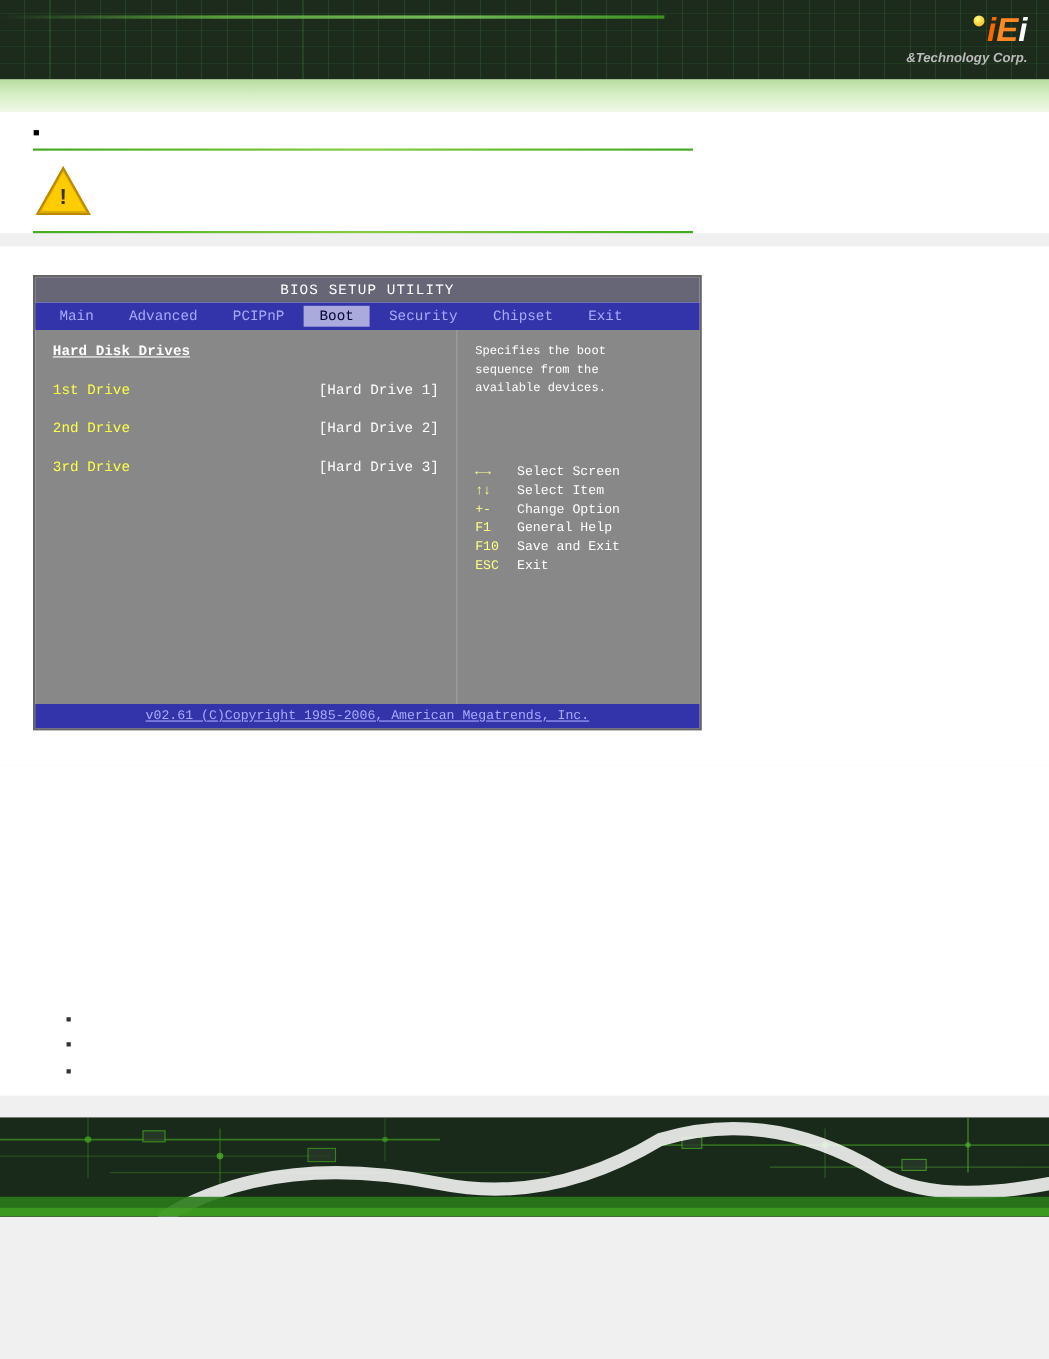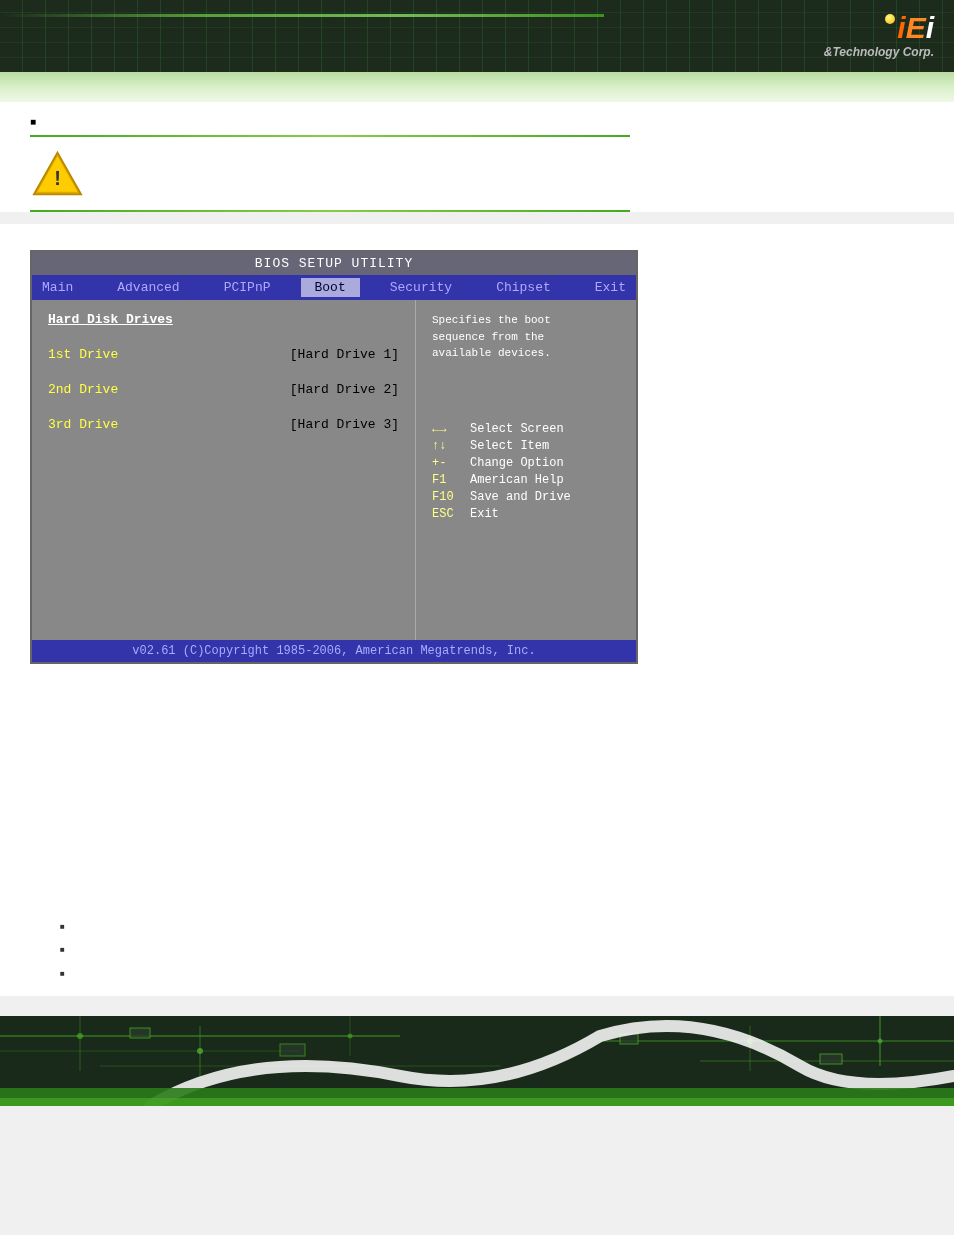--- a/index.html
+++ b/index.html
@@ -50,22 +50,21 @@
       text-align: center;
       padding: 4px;
       font-size: 13px;
       letter-spacing: 1px;
     }
 
     .bios-menu-bar {
       background: #3333aa;
       display: flex;
       padding: 3px 8px;
-      gap: 16px;
-      justify-content: center;
+      gap: 4px;
     }
 
     .bios-menu-item {
       color: #aaaaff;
       padding: 2px 14px;
       cursor: pointer;
       font-size: 13px;
     }
 
     .bios-menu-item.active {
@@ -107,21 +106,21 @@
       color: #ffff44;
       margin: 20px 0;
       font-size: 13px;
     }
 
     .bios-drive-label {
       color: #ffff44;
     }
 
     .bios-drive-value {
-      color: #000000;
+      color: #ffffff;
     }
 
     .bios-help-text {
       color: #ffffff;
       font-size: 11px;
       line-height: 1.5;
       margin-bottom: 20px;
     }
 
     .bios-shortcut-row {
@@ -137,20 +136,21 @@
       min-width: 30px;
     }
 
     .bios-footer {
       background: #3333aa;
       color: #aaaaff;
       text-align: center;
       padding: 4px;
       font-size: 12px;
       font-family: 'Courier New', Courier, monospace;
+      text-decoration: underline;
     }
 
     
     .bottom-banner {
       width: 100%;
       height: 90px;
       background: #2a2a2a;
       position: relative;
       overflow: hidden;
       margin-top: 20px;
@@ -377,25 +377,25 @@
           <div class="bios-shortcut-row">
             <span class="bios-key">↑↓</span>
             <span>Select Item</span>
           </div>
           <div class="bios-shortcut-row">
             <span class="bios-key">+-</span>
             <span>Change Option</span>
           </div>
           <div class="bios-shortcut-row">
             <span class="bios-key">F1</span>
-            <span>American Help</span>
+            <span>General Help</span>
           </div>
           <div class="bios-shortcut-row">
             <span class="bios-key">F10</span>
-            <span>Save and Drive</span>
+            <span>Save and Exit</span>
           </div>
           <div class="bios-shortcut-row">
             <span class="bios-key">ESC</span>
             <span>Exit</span>
           </div>
         </div>
       </div>
     </div>
 
     <div class="bios-footer">

